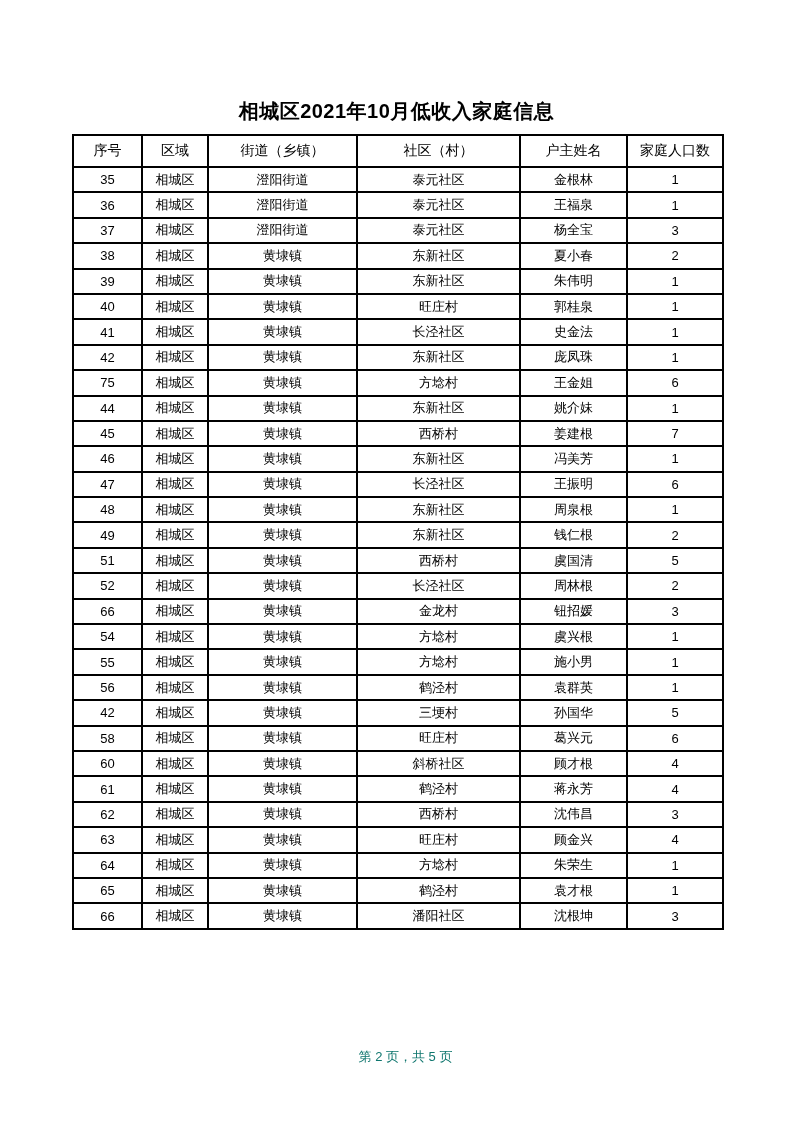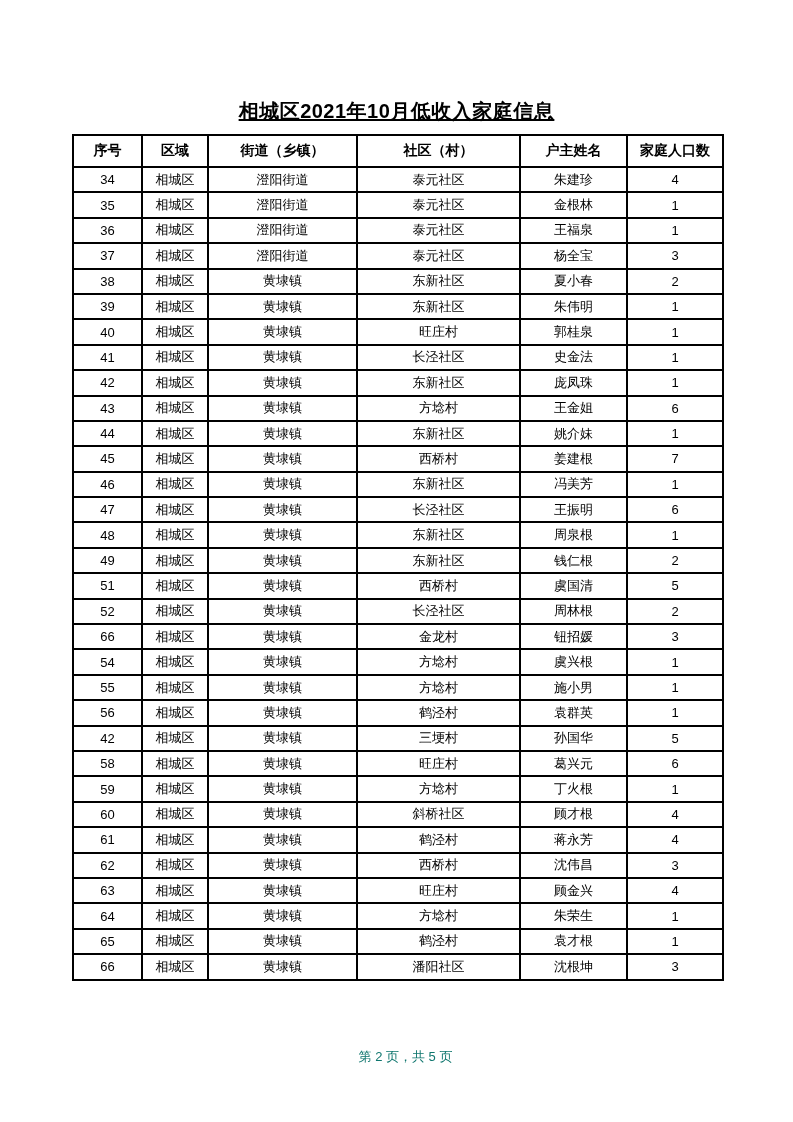--- a/index.html
+++ b/index.html
@@ -17,40 +17,39 @@
     overflow: hidden;
   }
   .title {
     margin: 0;
     padding-top: 98px;
     text-align: center;
     font-size: 20px;
     font-weight: bold;
     letter-spacing: 0.5px;
     color: #000000;
-    text-decoration: underline;
   }
   .info-table {
     border-collapse: collapse;
     table-layout: fixed;
     width: 650px;
     margin: 9px 0 0 72px;
   }
   .info-table th, .info-table td {
     border: 2px solid #000000;
     text-align: center;
     vertical-align: middle;
     padding: 0;
     overflow: hidden;
     white-space: nowrap;
   }
   .info-table th {
     height: 30px;
     font-size: 14px;
-    font-weight: bold;
+    font-weight: normal;
   }
   .info-table td {
     height: 23.4px;
     font-size: 13px;
     font-weight: normal;
   }
   .col-num    { width: 69px; }
   .col-region { width: 66px; }
   .col-street { width: 149px; }
   .col-comm   { width: 163px; }
@@ -86,28 +85,20 @@
           <th>序号</th>
           <th>区域</th>
           <th>街道（乡镇）</th>
           <th>社区（村）</th>
           <th>户主姓名</th>
           <th>家庭人口数</th>
         </tr>
     </thead>
     <tbody id="tableBody">
         <tr>
-          <td>34</td>
-          <td>相城区</td>
-          <td>澄阳街道</td>
-          <td>泰元社区</td>
-          <td>朱建珍</td>
-          <td>4</td>
-        </tr>
-        <tr>
           <td>35</td>
           <td>相城区</td>
           <td>澄阳街道</td>
           <td>泰元社区</td>
           <td>金根林</td>
           <td>1</td>
         </tr>
         <tr>
           <td>36</td>
           <td>相城区</td>
@@ -158,21 +149,21 @@
         </tr>
         <tr>
           <td>42</td>
           <td>相城区</td>
           <td>黄埭镇</td>
           <td>东新社区</td>
           <td>庞凤珠</td>
           <td>1</td>
         </tr>
         <tr>
-          <td>43</td>
+          <td>75</td>
           <td>相城区</td>
           <td>黄埭镇</td>
           <td>方埝村</td>
           <td>王金姐</td>
           <td>6</td>
         </tr>
         <tr>
           <td>44</td>
           <td>相城区</td>
           <td>黄埭镇</td>
@@ -276,28 +267,20 @@
           <td>孙国华</td>
           <td>5</td>
         </tr>
         <tr>
           <td>58</td>
           <td>相城区</td>
           <td>黄埭镇</td>
           <td>旺庄村</td>
           <td>葛兴元</td>
           <td>6</td>
-        </tr>
-        <tr>
-          <td>59</td>
-          <td>相城区</td>
-          <td>黄埭镇</td>
-          <td>方埝村</td>
-          <td>丁火根</td>
-          <td>1</td>
         </tr>
         <tr>
           <td>60</td>
           <td>相城区</td>
           <td>黄埭镇</td>
           <td>斜桥社区</td>
           <td>顾才根</td>
           <td>4</td>
         </tr>
         <tr>

